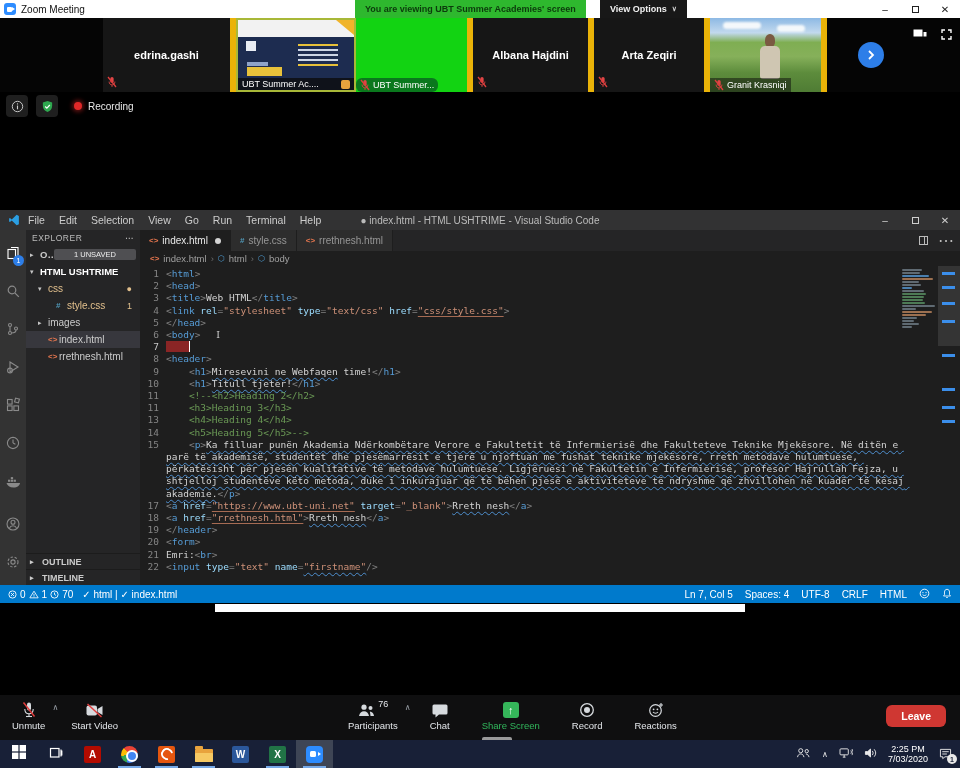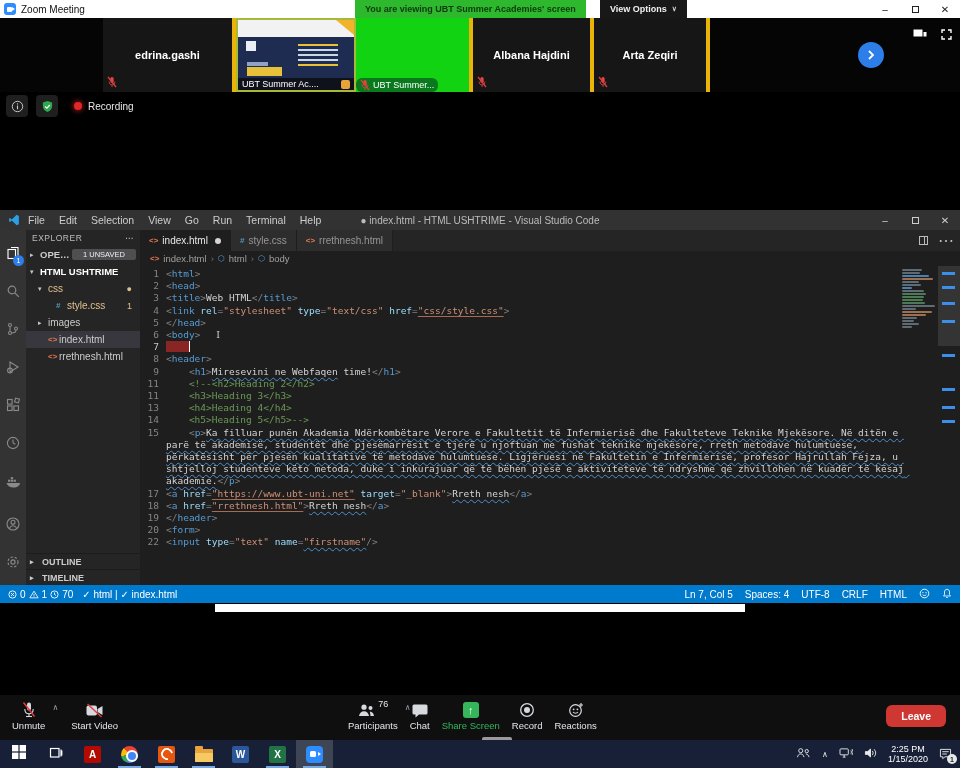--- a/index.html
+++ b/index.html
@@ -25,21 +25,21 @@
   .view-options { position:absolute; left:600px; top:0; height:18px; padding:0 10px;
     background:#181818; color:#f0f0f0; font-size:9px; font-weight:bold; display:flex; align-items:center; gap:5px; }
   .view-options .vcaret { font-size:7px; color:#cfcfcf; }
   .win-controls { position:absolute; right:0; top:0; height:18px; display:flex; }
   .win-controls .wc { width:30px; height:18px; display:flex; align-items:center; justify-content:center;
     color:#222; font-size:10px; }
   .wc .restore-box { width:7px; height:7px; border:1px solid #222; }
   
   .pstrip { position:absolute; top:18px; left:0; width:960px; height:74px; background:#050505; }
   .tiles { position:absolute; left:103px; top:0; height:74px; display:flex; }
-  .tile { position:relative; height:74px; background:#161616; border-right:4px solid #eab308; overflow:hidden; }
+  .tile { position:relative; height:74px; background:#161616; border-right:6px solid #eab308; overflow:hidden; }
   .tile.active { border:2px solid var(--active-border,#a8b838); }
   .tile .center-name { position:absolute; inset:0; display:flex; align-items:center; justify-content:center;
     color:#fff; font-size:11px; font-weight:bold; }
   .tile .solo-mic { position:absolute; left:4px; bottom:4px; }
   .tile-label { position:absolute; left:0; bottom:0; display:flex; align-items:center; gap:3px;
     color:#fff; font-size:9px; padding:1px 4px; max-width:100%; white-space:nowrap; }
   .tile.poster .tile-label { right:0; background:rgba(12,12,12,.8); }
   .tile.greenscreen .tile-label { background:rgba(10,112,30,.92);border-radius:6px; }
   .tile.photo .tile-label { background:rgba(10,10,10,.5); }
   .orange-badge { width:9px; height:9px; background:#e8a33d; border-radius:2px; margin-left:auto; }
@@ -100,21 +100,21 @@
   .sb-row { height:17px; display:flex; align-items:center; padding:0 4px; white-space:nowrap; overflow:hidden; }
   .sb-row.selected { background:#37373d; }
   .sb-row .chev { width:10px; font-size:7px; color:#c5c5c5; flex:none; }
   .sb-row .ficon { width:11px; font-size:8px; font-weight:bold; flex:none; }
   .ficon.html { color:#e8774f; }
   .ficon.css { color:#519aba; }
   .sb-row .lbl { overflow:hidden; text-overflow:ellipsis; }
   .sb-row .lbl.mod { color:#e2c08d; }
   .sb-row .lbl.bold { font-weight:bold; font-size:9.5px; }
   .sb-row .right { margin-left:auto; color:#e2c08d; font-size:9px; padding-right:4px; }
-  .badge-box { margin-left:auto; background:#4f4f52; color:#eee; font-size:7.5px; padding:1px 11px; border-radius:2px; }
+  .badge-box { margin-left:auto; background:#4f4f52; color:#eee; font-size:7.5px; padding:1px 20px; border-radius:2px; }
   .sb-spacer { flex:1; }
   .sb-section { height:16px; display:flex; align-items:center; gap:2px; padding:0 4px; border-top:1px solid #1c1c1c;
     font-size:9px; font-weight:bold; color:#cccccc; }
   .sb-section .chev { font-size:7px; width:10px; }
   
   .editor { flex:1; display:flex; flex-direction:column; min-width:0; }
   .tabbar { height:21px; background:#252526; display:flex; align-items:stretch; position:relative; flex:none; }
   .tab { display:flex; align-items:center; gap:4px; padding:0 9px; background:#2d2d2d; color:#969696;
     font-size:10px; border-right:1px solid #1e1e1e; }
   .tab.active { background:#1e1e1e; color:#e8e8e8; }
@@ -157,21 +157,21 @@
   .statusbar { height:18px; background:var(--status-blue,#007acc); display:flex; align-items:center;
     color:#fff; font-size:10px; padding:0 8px; position:relative; flex:none; }
   .st-left { display:flex; align-items:center; gap:9px; }
   .st-item { display:flex; align-items:center; gap:3px; }
   .st-right { position:absolute; right:8px; display:flex; align-items:center; gap:12px; }
   
   .white-strip { position:absolute; top:604px; left:215px; width:530px; height:8px; background:#ffffff; }
   
   .ztoolbar { position:absolute; top:695px; left:0; width:960px; height:45px; background:#0f0f10; }
   .zt-left { position:absolute; left:12px; top:4px; display:flex; gap:26px; }
-  .zt-center { position:absolute; left:348px; top:4px; display:flex; gap:12px; }
+  .zt-center { position:absolute; left:348px; top:4px; display:flex; gap:32px; }
   .zbtn { display:flex; flex-direction:column; align-items:center; gap:2px; position:relative; }
   .zbtn .icn { height:19px; display:flex; align-items:flex-end; justify-content:center; color:#d6dade; position:relative; }
   .zbtn .lab { font-size:9.5px; color:#e3e6ea; white-space:nowrap; }
   .zbtn.accent .lab { color:#31b75c; }
   .zbtn .cnt { font-size:9px; color:#e3e6ea; margin-left:2px; align-self:flex-start; }
   .zbtn .up { position:absolute; right:-13px; top:4px; color:#9aa0a8; font-size:8px; }
   .share-sq { width:16px; height:16px; background:var(--share-green,#35b65a); border-radius:3px;
     color:#fff; font-size:11px; font-weight:bold; display:flex; align-items:center; justify-content:center; }
   .leave-btn { position:absolute; right:14px; top:10px; background:var(--leave-red,#cf3732); color:#fff;
     font-size:10.5px; font-weight:bold; border-radius:6px; padding:5px 15px; }
@@ -288,20 +288,41 @@
           <div class="center-name">Arta Zeqiri</div>
           <span class="mic solo-mic">
             <svg viewBox="0 0 12 14" width="10" height="12">
               <rect x="4" y="1" width="4" height="7" rx="2" fill="#e04545"></rect>
               <path d="M2.5 6.5c0 2.6 1.6 4 3.5 4s3.5-1.4 3.5-4" fill="none" stroke="#e04545" stroke-width="1"></path>
               <line x1="6" y1="10.5" x2="6" y2="13" stroke="#e04545" stroke-width="1"></line>
               <line x1="1.2" y1="1" x2="10.8" y2="13" stroke="#e03d3d" stroke-width="1.5"></line>
             </svg>
           </span>
         </div>
+        <div class="tile photo" style="width: 117px;">
+          <div class="art art-photo">
+            <div class="cloud"></div>
+            <div class="cloud c2"></div>
+            <div class="person">
+              <div class="head"></div>
+              <div class="body"></div>
+            </div>
+          </div>
+          <div class="tile-label">
+            <span class="mic">
+              <svg viewBox="0 0 12 14" width="10" height="12">
+                <rect x="4" y="1" width="4" height="7" rx="2" fill="#e04545"></rect>
+                <path d="M2.5 6.5c0 2.6 1.6 4 3.5 4s3.5-1.4 3.5-4" fill="none" stroke="#e04545" stroke-width="1"></path>
+                <line x1="6" y1="10.5" x2="6" y2="13" stroke="#e04545" stroke-width="1"></line>
+                <line x1="1.2" y1="1" x2="10.8" y2="13" stroke="#e03d3d" stroke-width="1.5"></line>
+              </svg>
+            </span>
+            <span>Granit Krasniqi</span>
+          </div>
+        </div>
       </div>
     <div class="next-btn">
       <svg width="10" height="10" viewBox="0 0 10 10">
           <path d="M3 1l4 4-4 4" fill="none" stroke="#fff" stroke-width="1.8"></path>
         </svg>
     </div>
     <div class="strip-actions">
       <span>
         <svg width="14" height="11" viewBox="0 0 14 11">
             <rect x="0.5" y="0.5" width="9" height="7" fill="#fff"></rect>
@@ -542,20 +563,24 @@
               </div>
               <div class="code-line">
                 <span class="ln">8</span>
                 <span class="code"><span class="sg-p">&lt;</span><span class="sg-t">header</span><span class="sg-p">&gt;</span></span>
               </div>
               <div class="code-line">
                 <span class="ln">9</span>
                 <span class="code"><span class="sg-x">    </span><span class="sg-p">&lt;</span><span class="sg-t">h1</span><span class="sg-p">&gt;</span><span class="sg-xs">Miresevini ne Webfaqen</span><span class="sg-x"> time!</span><span class="sg-p">&lt;/</span><span class="sg-t">h1</span><span class="sg-p">&gt;</span></span>
               </div>
               <div class="code-line">
+                <span class="ln">10</span>
+                <span class="code"><span class="sg-x">    </span><span class="sg-p">&lt;</span><span class="sg-t">h1</span><span class="sg-p">&gt;</span><span class="sg-xs">Titull tjeter</span><span class="sg-x">!</span><span class="sg-p">&lt;/</span><span class="sg-t">h1</span><span class="sg-p">&gt;</span></span>
+              </div>
+              <div class="code-line">
                 <span class="ln">11</span>
                 <span class="code"><span class="sg-x">    </span><span class="sg-c">&lt;!--&lt;h2&gt;Heading 2&lt;/h2&gt;</span></span>
               </div>
               <div class="code-line">
                 <span class="ln">11</span>
                 <span class="code"><span class="sg-x">    </span><span class="sg-c">&lt;h3&gt;Heading 3&lt;/h3&gt;</span></span>
               </div>
               <div class="code-line">
                 <span class="ln">13</span>
                 <span class="code"><span class="sg-x">    </span><span class="sg-c">&lt;h4&gt;Heading 4&lt;/h4&gt;</span></span>
@@ -576,20 +601,24 @@
                 <span class="ln">18</span>
                 <span class="code"><span class="sg-p">&lt;</span><span class="sg-t">a</span><span class="sg-x"> </span><span class="sg-a">href</span><span class="sg-p">=</span><span class="sg-sl">"rrethnesh.html"</span><span class="sg-p">&gt;</span><span class="sg-xs">Rreth nesh</span><span class="sg-p">&lt;/</span><span class="sg-t">a</span><span class="sg-p">&gt;</span></span>
               </div>
               <div class="code-line">
                 <span class="ln">19</span>
                 <span class="code"><span class="sg-p">&lt;/</span><span class="sg-t">header</span><span class="sg-p">&gt;</span></span>
               </div>
               <div class="code-line">
                 <span class="ln">20</span>
                 <span class="code"><span class="sg-p">&lt;</span><span class="sg-t">form</span><span class="sg-p">&gt;</span></span>
+              </div>
+              <div class="code-line">
+                <span class="ln">21</span>
+                <span class="code"><span class="sg-x">Emri:</span><span class="sg-p">&lt;</span><span class="sg-t">br</span><span class="sg-p">&gt;</span></span>
               </div>
               <div class="code-line">
                 <span class="ln">22</span>
                 <span class="code"><span class="sg-p">&lt;</span><span class="sg-t">input</span><span class="sg-x"> </span><span class="sg-a">type</span><span class="sg-p">=</span><span class="sg-s">"text"</span><span class="sg-x"> </span><span class="sg-a">name</span><span class="sg-p">=</span><span class="sg-ssq">"firstname"</span><span class="sg-p">/&gt;</span></span>
               </div>
             </div>
           <div class="minimap" id="minimap">
               <div class="mm-bar " style="width: 20.4px;"></div>
               <div class="mm-bar " style="width: 17.68px;"></div>
               <div class="mm-bar b" style="width: 26.52px;"></div>
@@ -815,21 +844,21 @@
           </svg>
       </span>
       <span>
         <svg width="13" height="12" viewBox="0 0 14 13" fill="none" stroke="#e9e9e9" stroke-width="1">
             <path d="M1.5 5H4l3-2.8v8.6L4 8H1.5z" fill="#e9e9e9"></path>
             <path d="M9 4.2a3.6 3.6 0 010 4.6M11 2.5a6.3 6.3 0 010 8"></path>
           </svg>
       </span>
       <div class="clock">
         <div>2:25 PM</div>
-        <div>1/15/2020</div>
+        <div>7/03/2020</div>
       </div>
       <span class="tray-action">
         <svg width="13" height="12" viewBox="0 0 14 13" fill="none" stroke="#e9e9e9" stroke-width="1">
             <path d="M1.5 1.5h11v8h-6l-2.5 2v-2h-2.5z"></path>
             <path d="M3.5 4h7M3.5 6.5h5"></path>
           </svg>
         <span class="tray-badge">1</span>
       </span>
     </div>
   </div>

